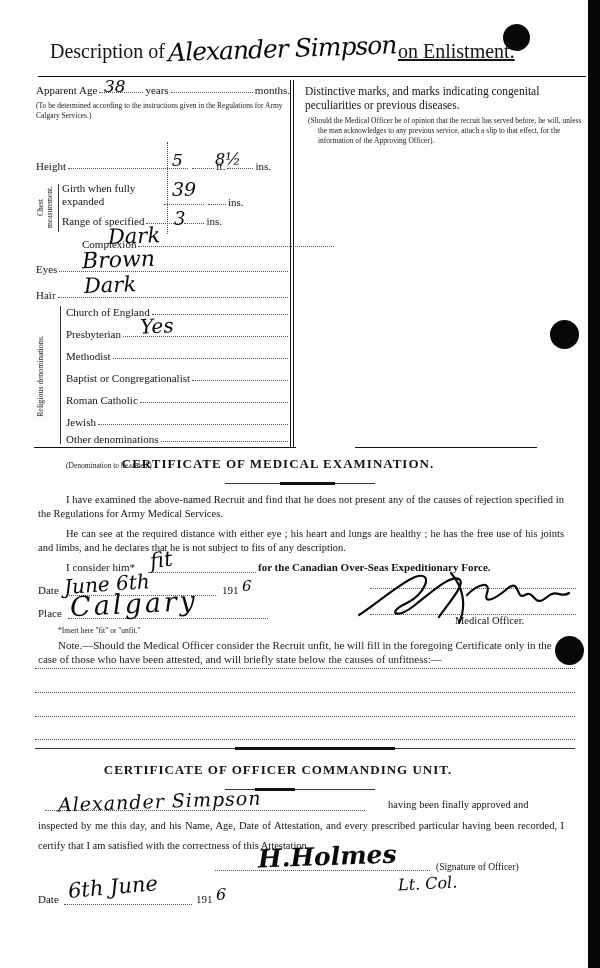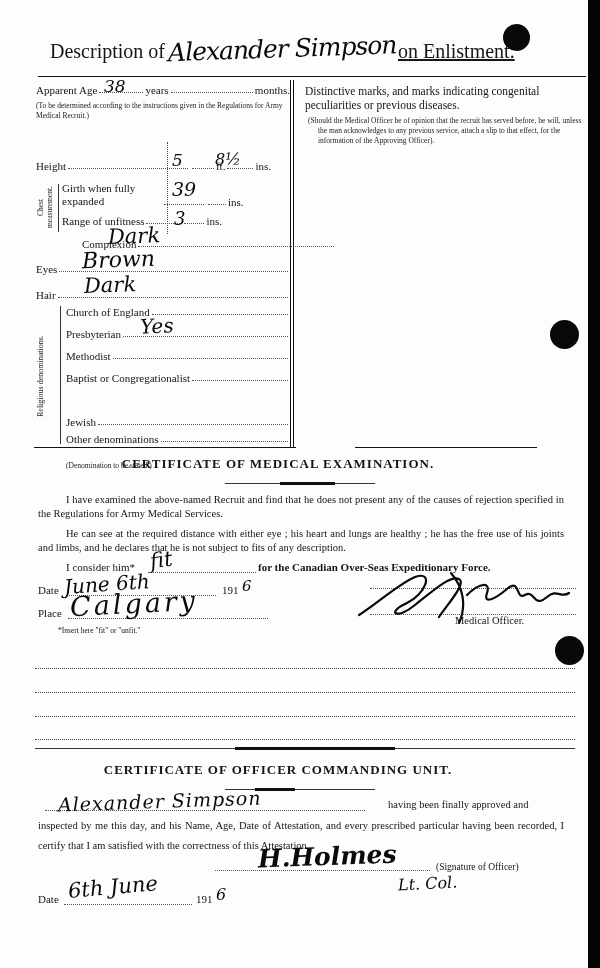--- a/index.html
+++ b/index.html
@@ -71,21 +71,21 @@
   <div class="col-divider"></div>
 
   <div class="lc row" style="top:84px;">
     <span>Apparent Age</span>
     <span class="dots-fixed" style="width:44px;"></span>
     <span>years</span>
     <span class="dots"></span>
     <span>months.</span>
   </div>
   <div class="hw overlay" style="top:76px;left:104px;font-size:17px;">38</div>
-  <div class="lc note" style="top:101px;width:250px;">(To be determined according to the instructions given in the Regulations for Army Medical Recruit.)</div>
+  <div class="lc note" style="top:101px;width:250px;">(To be determined according to the instructions given in the Regulations for Army Calgary Services.)</div>
 
   <div class="lc row" style="top:160px;">
     <span>Height</span>
     <span class="dots-fixed" style="width:120px;"></span>
     <span class="dots-fixed" style="width:22px;"></span>
     <span>ft.</span>
     <span class="dots-fixed" style="width:26px;"></span>
     <span>ins.</span>
   </div>
   <div class="hw overlay" style="top:150px;left:172px;font-size:17px;">5</div>
@@ -97,21 +97,21 @@
   <div class="lc" style="left:62px;top:182px;width:228px;">
     <div style="display:flex;align-items:flex-end;">
       <span style="width:100px;line-height:1.2;">Girth when fully expanded</span>
       <span class="dots-fixed" style="width:40px;"></span>
       <span class="dots-fixed" style="width:18px;"></span>
       <span>ins.</span>
     </div>
   </div>
   <div class="hw overlay" style="top:178px;left:172px;font-size:19px;">39</div>
   <div class="lc row" style="left:62px;top:215px;width:228px;">
-    <span>Range of unfitness</span>
+    <span>Range of specified</span>
     <span class="dots-fixed" style="width:34px;"></span>
     <span class="dots-fixed" style="width:20px;"></span>
     <span>ins.</span>
   </div>
   <div class="hw overlay" style="top:208px;left:174px;font-size:18px;">3</div>
 
   <div class="lc row" style="top:238px;margin-left:46px;">
     <span>Complexion</span>
     <span class="dots"></span>
   </div>
@@ -140,20 +140,24 @@
     <span>Presbyterian</span>
     <span class="dots"></span>
   </div>
   <div class="hw overlay" style="top:314px;left:140px;font-size:20px;transform:rotate(-3deg);">Yes</div>
   <div class="lc row" style="left:66px;top:350px;width:224px;">
     <span>Methodist</span>
     <span class="dots"></span>
   </div>
   <div class="lc row" style="left:66px;top:372px;width:224px;">
     <span>Baptist or Congregationalist</span>
+    <span class="dots"></span>
+  </div>
+  <div class="lc row" style="left:66px;top:394px;width:224px;">
+    <span>Roman Catholic</span>
     <span class="dots"></span>
   </div>
   <div class="lc row" style="left:66px;top:416px;width:224px;">
     <span>Jewish</span>
     <span class="dots"></span>
   </div>
   <div class="lc row" style="left:66px;top:433px;width:224px;">
     <span>Other denominations</span>
     <span class="dots"></span>
   </div>
@@ -190,20 +194,21 @@
 
   <div class="plain small" style="top:626px;left:58px;font-size:7.5px;">*Insert here "fit" or "unfit."</div>
 
   <div class="sig-dots" style="top:588px;left:370px;width:206px;"></div>
   <div class="sig-dots" style="top:614px;left:370px;width:206px;"></div>
   <svg class="sig-svg" style="top:565px;left:355px;" width="220" height="62" viewBox="0 0 220 62">
     <path d="M4,50 C20,40 45,18 60,12 C80,5 70,30 52,38 C30,48 42,55 60,40 C80,24 96,10 104,14 C112,18 92,40 84,52 M96,8 C108,22 112,40 104,58 M112,30 C124,18 136,16 132,28 C128,40 140,34 152,24 C166,12 160,36 170,30 C180,24 178,44 192,32 C202,23 206,34 214,28" fill="none" stroke="#0a0a0a" stroke-width="2.2" stroke-linecap="round"></path>
   </svg>
   <div class="plain" style="top:615px;left:455px;font-size:10.5px;">Medical Officer.</div>
 
+  <div class="plain note" style="top:638px;left:38px;width:528px;white-space:normal;text-indent:20px;">Note.—Should the Medical Officer consider the Recruit unfit, he will fill in the foregoing Certificate only in the case of those who have been attested, and will briefly state below the causes of unfitness:—</div>
 
   <div class="dotline" style="top:668px;"></div>
   <div class="dotline" style="top:692px;"></div>
   <div class="dotline" style="top:716px;"></div>
   <div class="dotline" style="top:739px;"></div>
   <div class="mixline">
     <span class="thick"></span>
   </div>
 
   <div class="sec-head" style="top:762px;">CERTIFICATE OF OFFICER COMMANDING UNIT.</div>

